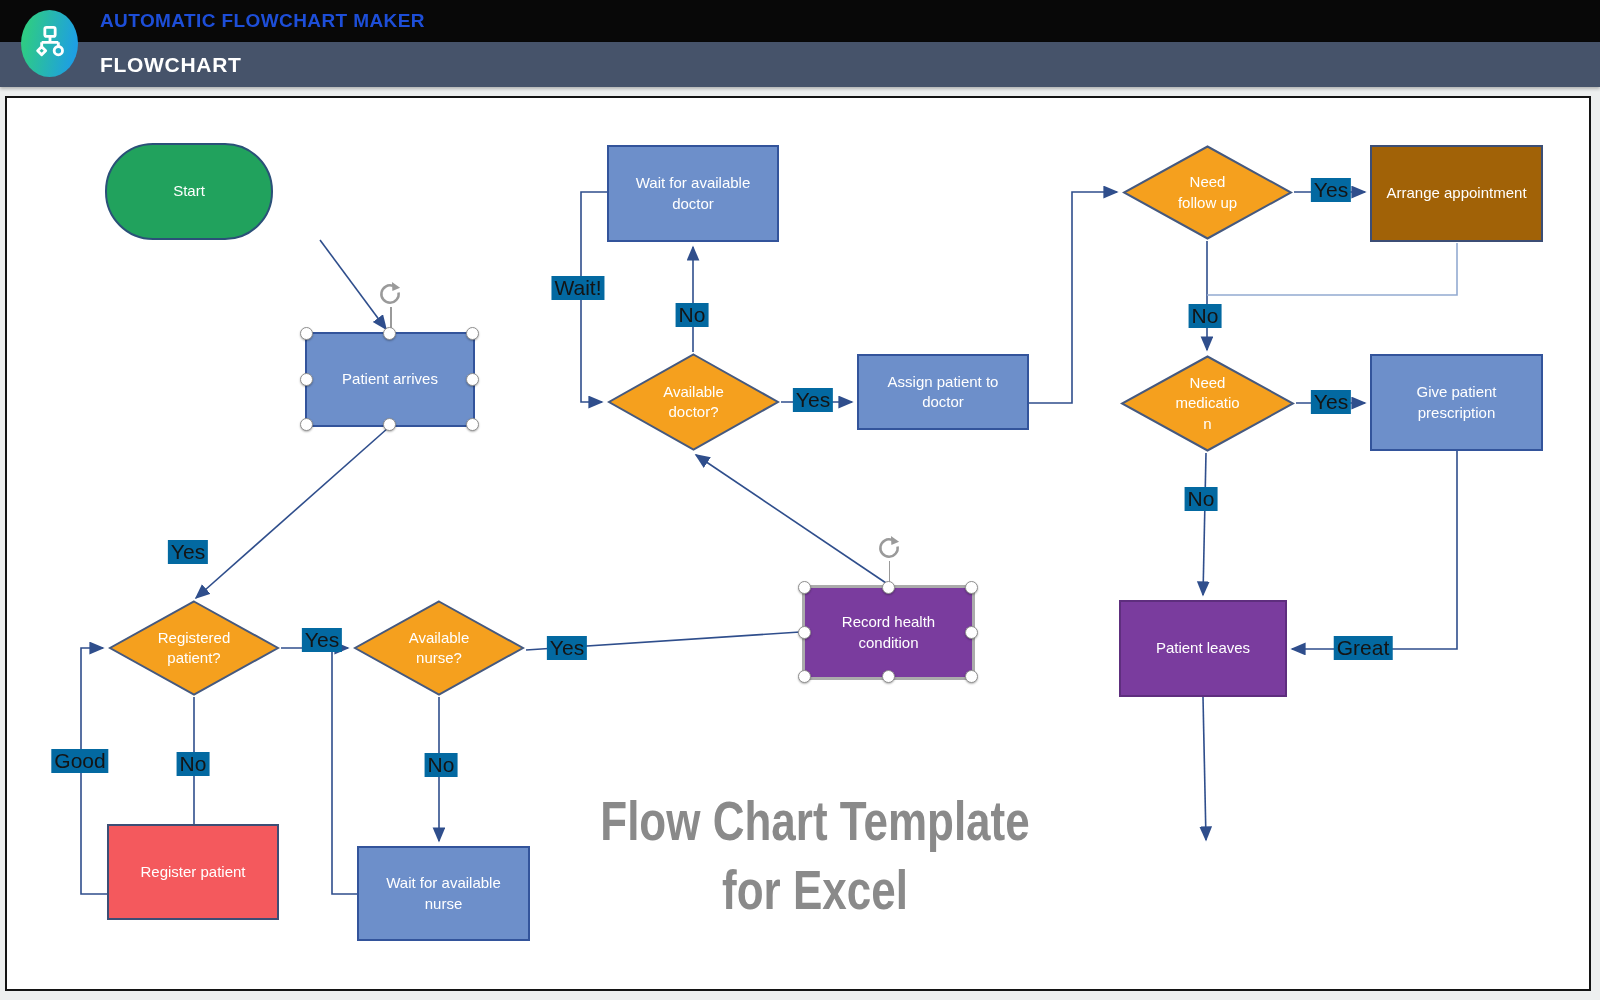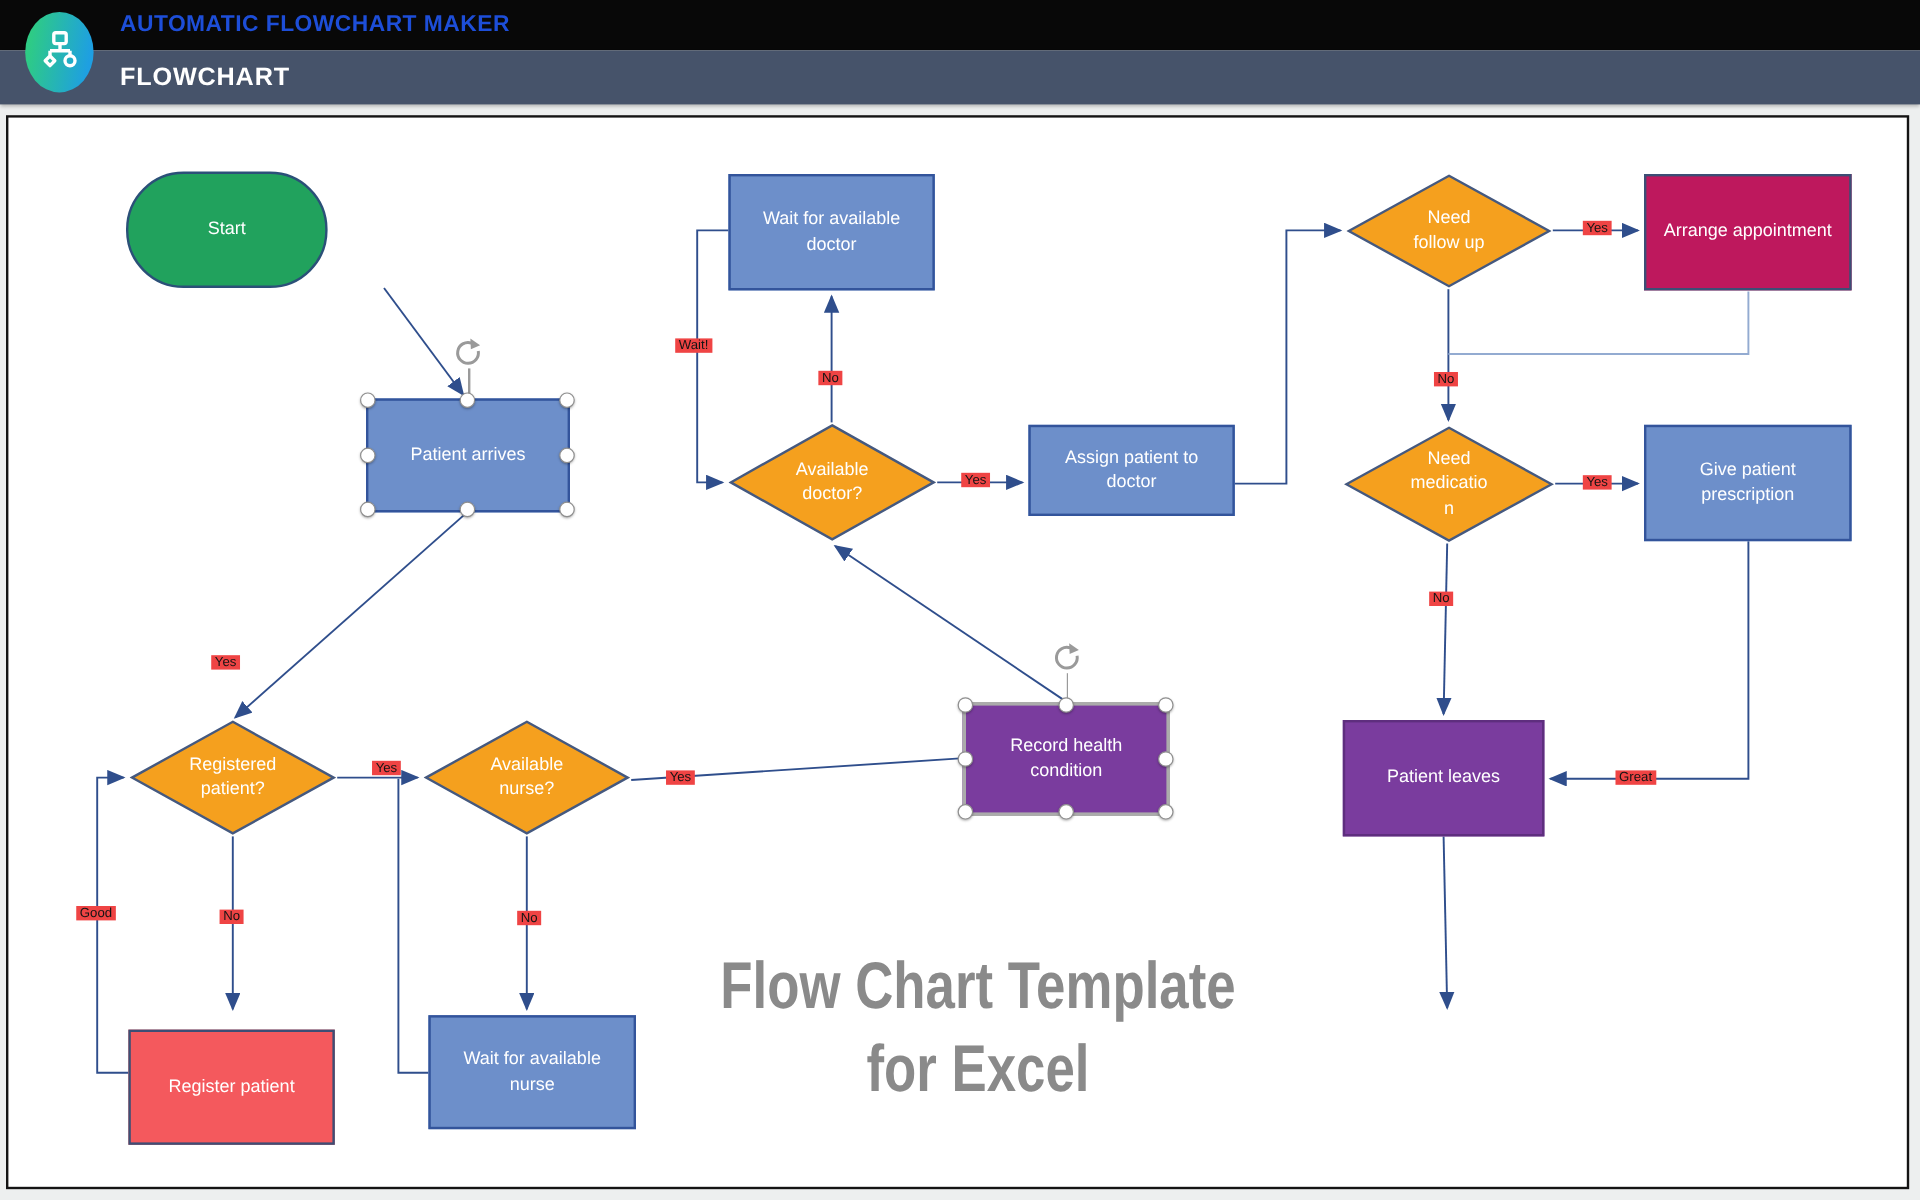--- a/index.html
+++ b/index.html
@@ -28,22 +28,22 @@
   .node.stadium{border-radius:48px;}
   .node.diamond{background:transparent;border:none;}
   .node.diamond > svg{position:absolute;left:0;top:0;z-index:1;}
   .node .lbl{white-space:pre-line;text-align:center;font-size:15px;line-height:1.35;
        position:relative;z-index:2;}
   .handle{position:absolute;width:13px;height:13px;border-radius:50%;background:#fff;
        border:1.5px solid #8f8f8f;box-shadow:0 1px 2px rgba(0,0,0,.3);
        box-sizing:border-box;z-index:5;}
   .rot-stem{position:absolute;left:50%;top:-27px;width:1.5px;height:27px;background:#9a9a9a;z-index:4;}
   .rot-icon{position:absolute;left:50%;top:-53px;transform:translateX(-50%);z-index:5;}
-  .edge-label{position:absolute;transform:translate(-50%,-50%);font-size:11px;color:#141414;
-       background:#ef4444;padding:0 3px;z-index:3;white-space:nowrap;}
+  .edge-label{position:absolute;transform:translate(-50%,-50%);font-size:21px;color:#141414;
+       background:#0369a1;padding:0 3px;z-index:3;white-space:nowrap;}
 </style>
 </head>
 <body>
 
 <div class="topbar"></div>
 <div class="app-title">AUTOMATIC FLOWCHART MAKER</div>
 <div class="subbar"></div>
 <div class="sheet-title">FLOWCHART</div>
 <div class="logo">
   <svg width="40" height="44" viewBox="0 0 24 26" fill="none" stroke="#FFFFFF" stroke-width="1.7" stroke-linejoin="round">
@@ -123,21 +123,21 @@
       <span class="lbl" style="color: rgb(255, 255, 255);">Assign patient to
 doctor</span>
     </div>
     <div class="node diamond" style="left: 1122px; top: 145px; width: 171px; height: 95px;">
       <svg width="171" height="95" viewBox="0 0 171 95">
       <polygon points="85.5,1.5 169,47.5 85.5,93.5 2,47.5" fill="#F5A01E" stroke="#45597F" stroke-width="2"></polygon>
       </svg>
       <span class="lbl" style="color: rgb(255, 255, 255);">Need
 follow up</span>
     </div>
-    <div class="node rect" style="left: 1370px; top: 145px; width: 173px; height: 97px; background: #be185d; border-color: rgb(60, 78, 117); border-width: 2px;">
+    <div class="node rect" style="left: 1370px; top: 145px; width: 173px; height: 97px; background: #a16207; border-color: rgb(60, 78, 117); border-width: 2px;">
       <span class="lbl" style="color: rgb(255, 255, 255);">Arrange appointment</span>
     </div>
     <div class="node diamond" style="left: 1120px; top: 355px; width: 175px; height: 97px;">
       <svg width="175" height="97" viewBox="0 0 175 97">
       <polygon points="87.5,1.5 173,48.5 87.5,95.5 2,48.5" fill="#F5A01E" stroke="#45597F" stroke-width="2"></polygon>
       </svg>
       <span class="lbl" style="color: rgb(255, 255, 255);">Need
 medicatio
 n</span>
     </div>
@@ -169,21 +169,21 @@
       <span class="lbl" style="color: rgb(255, 255, 255);">Registered
 patient?</span>
     </div>
     <div class="node diamond" style="left: 353px; top: 600px; width: 172px; height: 96px;">
       <svg width="172" height="96" viewBox="0 0 172 96">
       <polygon points="86,1.5 170,48 86,94.5 2,48" fill="#F5A01E" stroke="#45597F" stroke-width="2"></polygon>
       </svg>
       <span class="lbl" style="color: rgb(255, 255, 255);">Available
 nurse?</span>
     </div>
-    <div class="node rect" style="left: 107px; top: 858px; width: 172px; height: 96px; background: rgb(244, 89, 93); border-color: rgb(60, 78, 117); border-width: 2px;">
+    <div class="node rect" style="left: 107px; top: 824px; width: 172px; height: 96px; background: rgb(244, 89, 93); border-color: rgb(60, 78, 117); border-width: 2px;">
       <span class="lbl" style="color: rgb(255, 255, 255);">Register patient</span>
     </div>
     <div class="node rect" style="left: 357px; top: 846px; width: 173px; height: 95px; background: rgb(109, 143, 202); border-color: rgb(51, 84, 155); border-width: 2px;">
       <span class="lbl" style="color: rgb(255, 255, 255);">Wait for available
 nurse</span>
     </div>
     <div class="node rect" style="left: 1119px; top: 600px; width: 168px; height: 97px; background: rgb(122, 60, 158); border-color: rgb(94, 46, 126); border-width: 2px;">
       <span class="lbl" style="color: rgb(255, 255, 255); text-align: center;">Patient leaves</span>
     </div>
     <div class="edge-label" style="left: 188px; top: 552px;">Yes</div>

